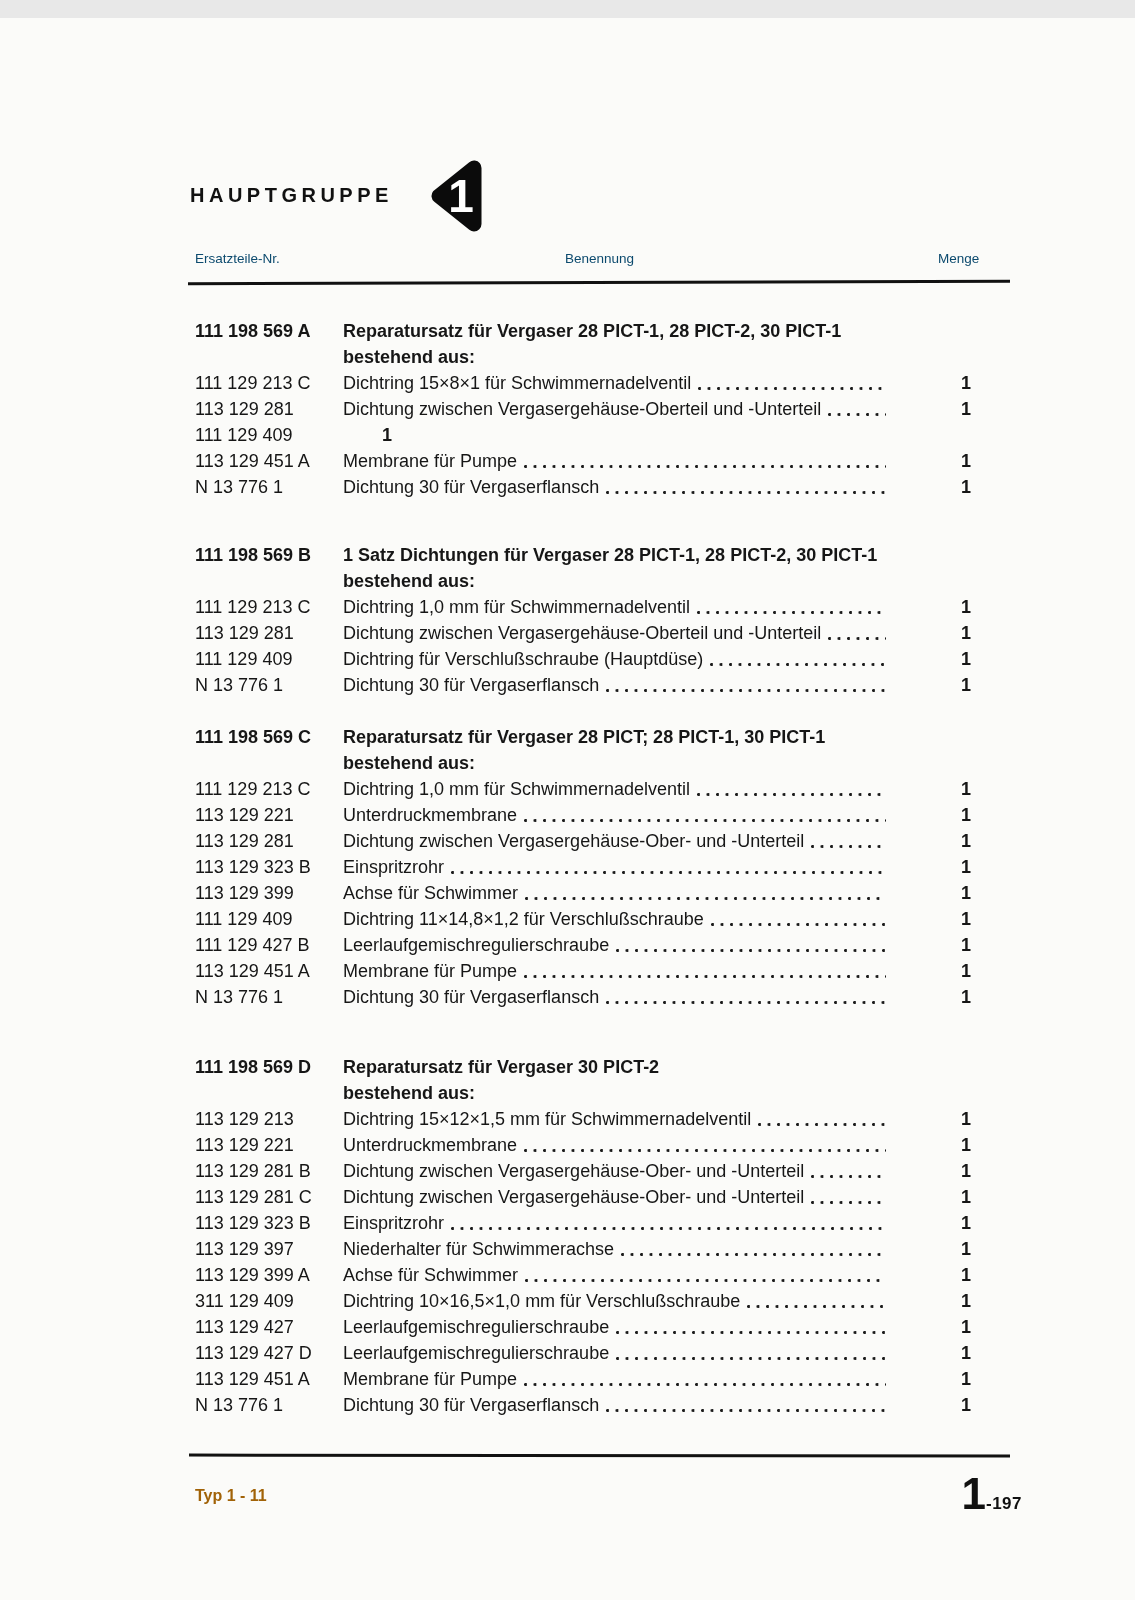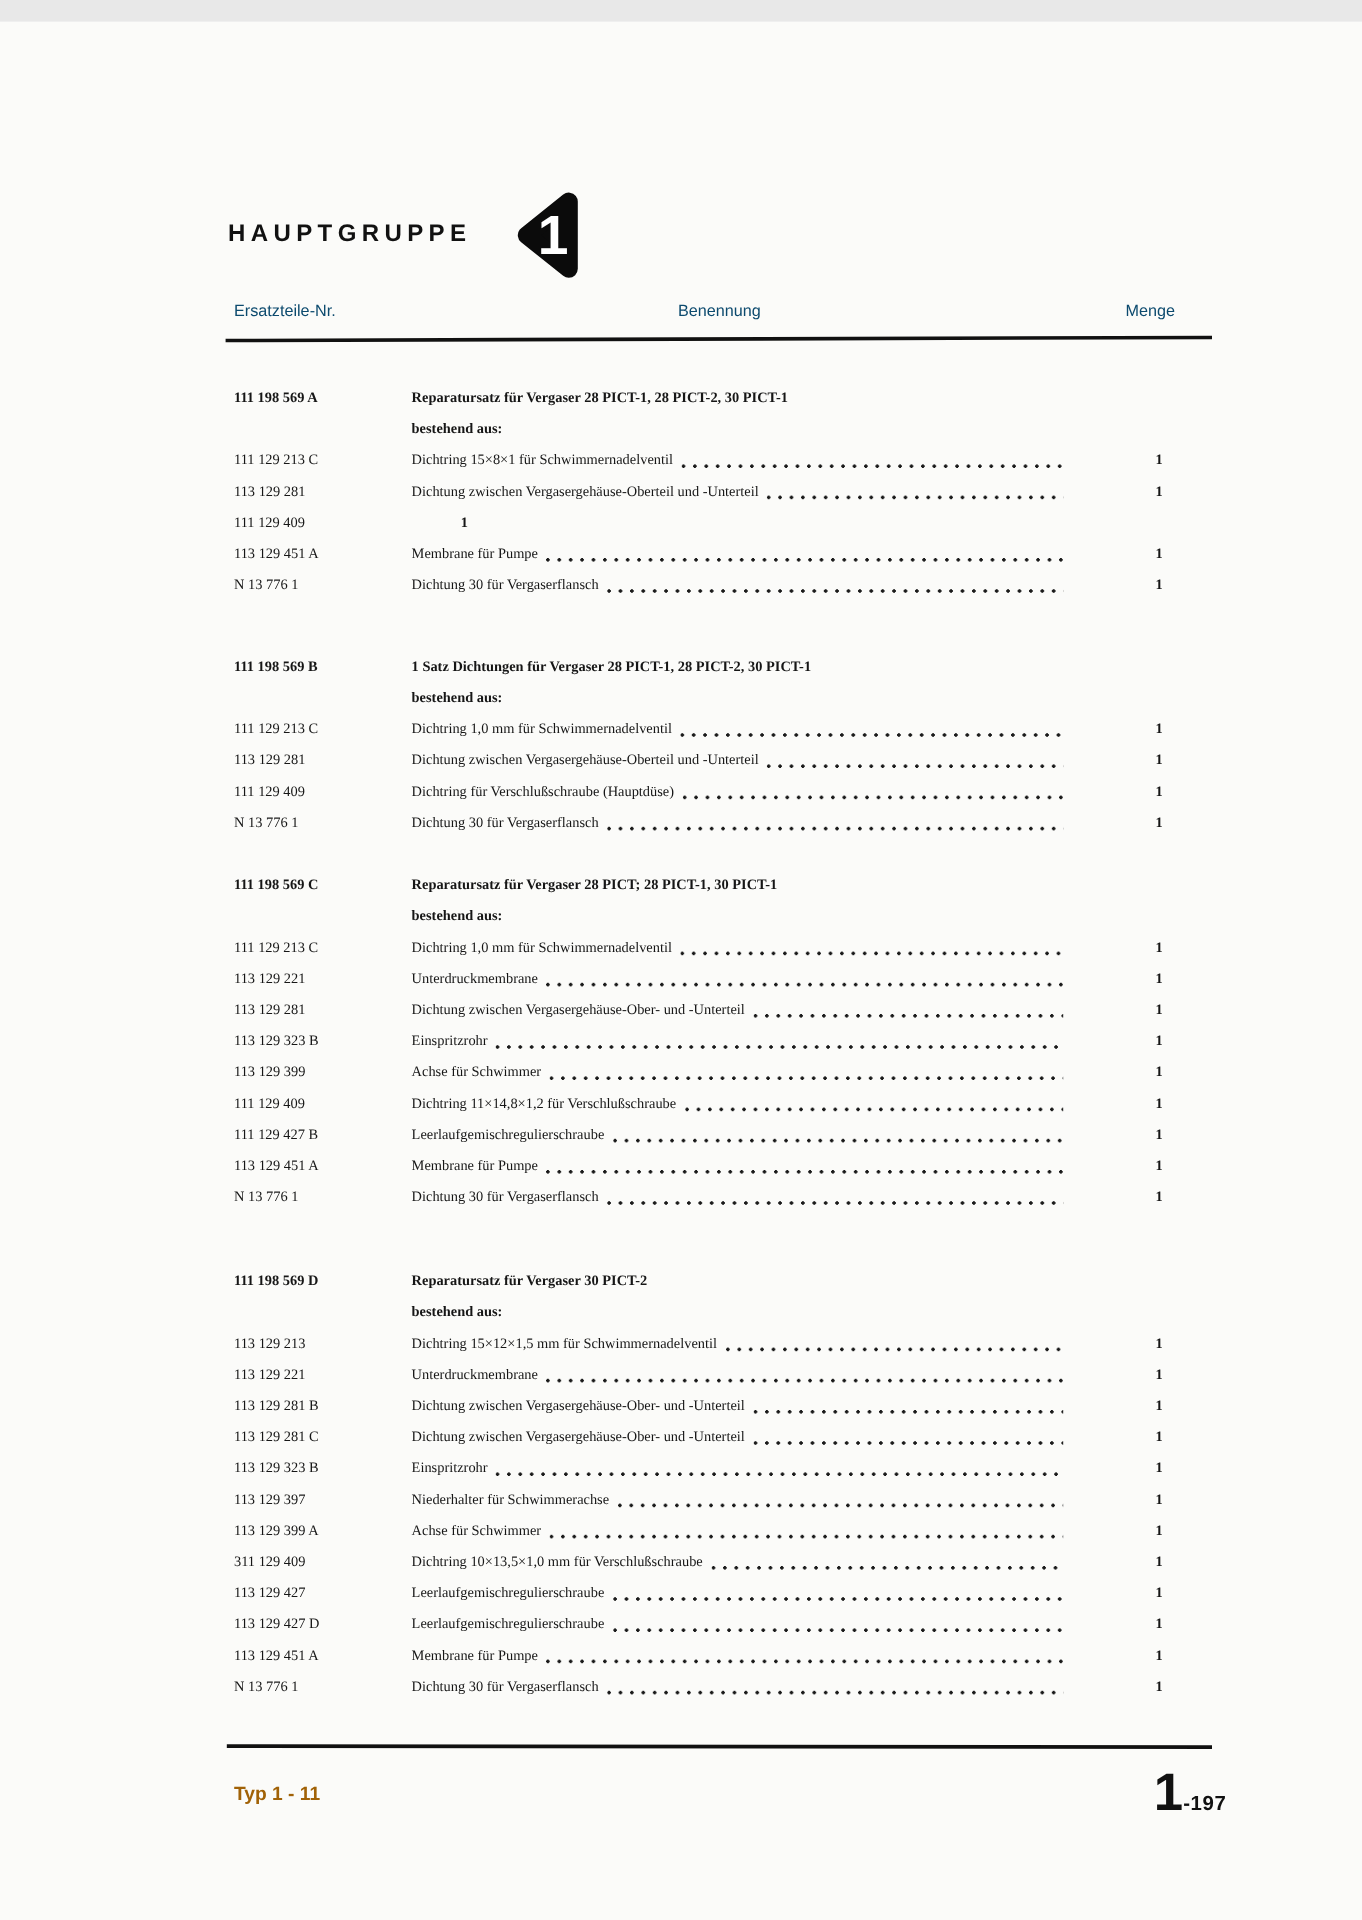--- a/index.html
+++ b/index.html
@@ -44,21 +44,21 @@
   .list {
     position:absolute; left:195px; top:300px; width:815px;
   }
   .section + .section { margin-top:42px; }
   .section:nth-of-type(3) { margin-top:26px; }
   .section:nth-of-type(4) { margin-top:44px; }
 
   .row {
     display:flex; align-items:baseline;
     height:26px; line-height:26px;
-    font-size:12px; white-space:nowrap;font-family:Liberation Serif, serif;
+    font-size:18px; white-space:nowrap;
   }
   .row.title { font-weight:700; }
   .row.subtitle { font-weight:700; }
   .col-nr  { width:148px; flex:none; }
   .col-desc{ flex:1; display:flex; align-items:baseline; margin-right:34px; min-width:0; }
   .col-desc .txt { flex:none; }
   .leader {
     flex:1; height:3px; align-self:flex-end;
     margin:0 2px 6px 7px;
     background-image:radial-gradient(circle at 1.5px 1.5px, #1a1a1a 1.3px, transparent 1.6px);
@@ -354,21 +354,21 @@
           <span class="col-nr">113 129 399 A</span>
           <span class="col-desc">
             <span class="txt">Achse für Schwimmer</span>
             <span class="leader"></span>
           </span>
           <span class="col-qty">1</span>
         </div>
         <div class="row item">
           <span class="col-nr">311 129 409</span>
           <span class="col-desc">
-            <span class="txt">Dichtring 10×13,5×1,0 mm für Verschlußschraube</span>
+            <span class="txt">Dichtring 10×16,5×1,0 mm für Verschlußschraube</span>
             <span class="leader"></span>
           </span>
           <span class="col-qty">1</span>
         </div>
         <div class="row item">
           <span class="col-nr">113 129 427</span>
           <span class="col-desc">
             <span class="txt">Leerlaufgemischregulierschraube</span>
             <span class="leader"></span>
           </span>

